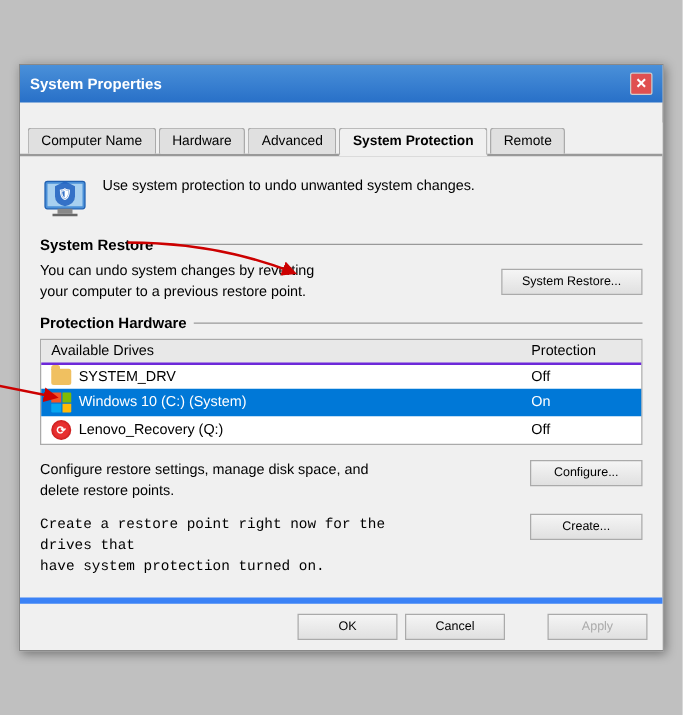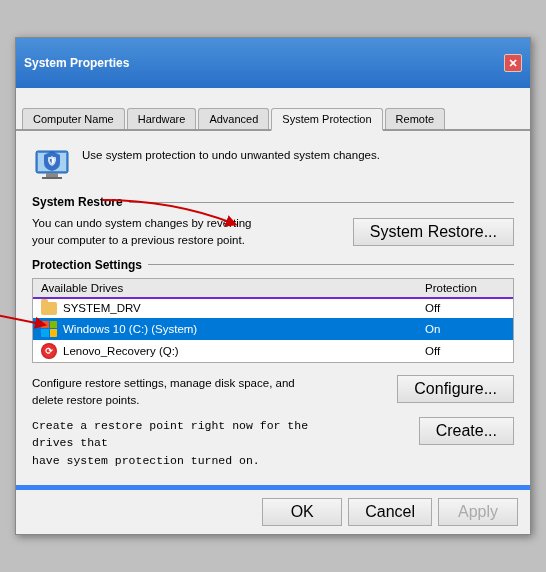--- a/index.html
+++ b/index.html
@@ -15,21 +15,21 @@
     }
     .window {
       width: 516px;
       background: #f0f0f0;
       border: 1px solid #888;
       box-shadow: 2px 2px 8px rgba(0,0,0,0.4);
     }
     .title-bar {
       background: linear-gradient(to bottom, #4a90d9, #2870c8);
       color: white;
-      padding: 16px 8px;
+      padding: 6px 8px;
       display: flex;
       justify-content: space-between;
       align-items: center;
       font-size: 12px;
       font-weight: 600;
     }
     .title-bar-close {
       width: 18px;
       height: 18px;
       background: #e05050;
@@ -56,21 +56,21 @@
       border-bottom: none;
       background: #e0e0e0;
       cursor: pointer;
       font-size: 11px;
       border-radius: 3px 3px 0 0;
       color: #000;
     }
     .tab.active {
       background: #f0f0f0;
       border-bottom: 2px solid #f0f0f0;
-      font-weight: 400;
+      font-weight: 700;
       margin-bottom: -2px;
       z-index: 1;
     }
     .content {
       padding: 12px 16px;
     }
     .header-section {
       display: flex;
       align-items: flex-start;
       margin-bottom: 12px;
@@ -107,21 +107,21 @@
     .restore-desc {
       font-size: 11.5px;
       line-height: 1.5;
       max-width: 280px;
     }
     .win-button {
       padding: 4px 16px;
       background: linear-gradient(to bottom, #f5f5f5, #e0e0e0);
       border: 1px solid #aaa;
       cursor: pointer;
-      font-size: 16px;
+      font-size: 10px;
       min-width: 90px;
       text-align: center;
     }
     .win-button.disabled {
       color: #aaa;
       cursor: default;
     }
     .protection-section {
       margin-top: 8px;
     }
@@ -288,21 +288,21 @@
       </div>
 
       <div class="restore-row">
         <div class="restore-desc" style="white-space:pre-line;">You can undo system changes by reverting
 your computer to a previous restore point.</div>
         <button class="win-button">System Restore...</button>
       </div>
     </div>
 
     <div class="protection-section">
-      <div class="section-label">Protection Settings</div>
+      <div class="section-label">Protection Hardware</div>
 
       <div class="drives-table">
         <div class="drives-header">
           <div class="col-drive">Available Drives</div>
           <div class="col-prot">Protection</div>
         </div>
 
         <div class="drive-row">
           <div class="col-drive">
             <div class="folder-icon"></div>
@@ -352,15 +352,15 @@
         <div class="create-text" style="white-space:pre-line;font-family:Liberation Mono, monospace;">Create a restore point right now for the drives that
 have system protection turned on.</div>
         <button class="win-button">Create...</button>
       </div>
     </div>
   </div>
 
   <div class="bottom-bar">
     <button class="win-button" style="min-width:80px;">OK</button>
     <button class="win-button" style="min-width:80px;">Cancel</button>
-    <button class="win-button disabled" style="min-width:80px;" disabled="">Apply</button>
+    <button class="win-button disabled" style="min-width:80px;margin-left:28px;" disabled="">Apply</button>
   </div>
 </div>
 
 </body></html>

